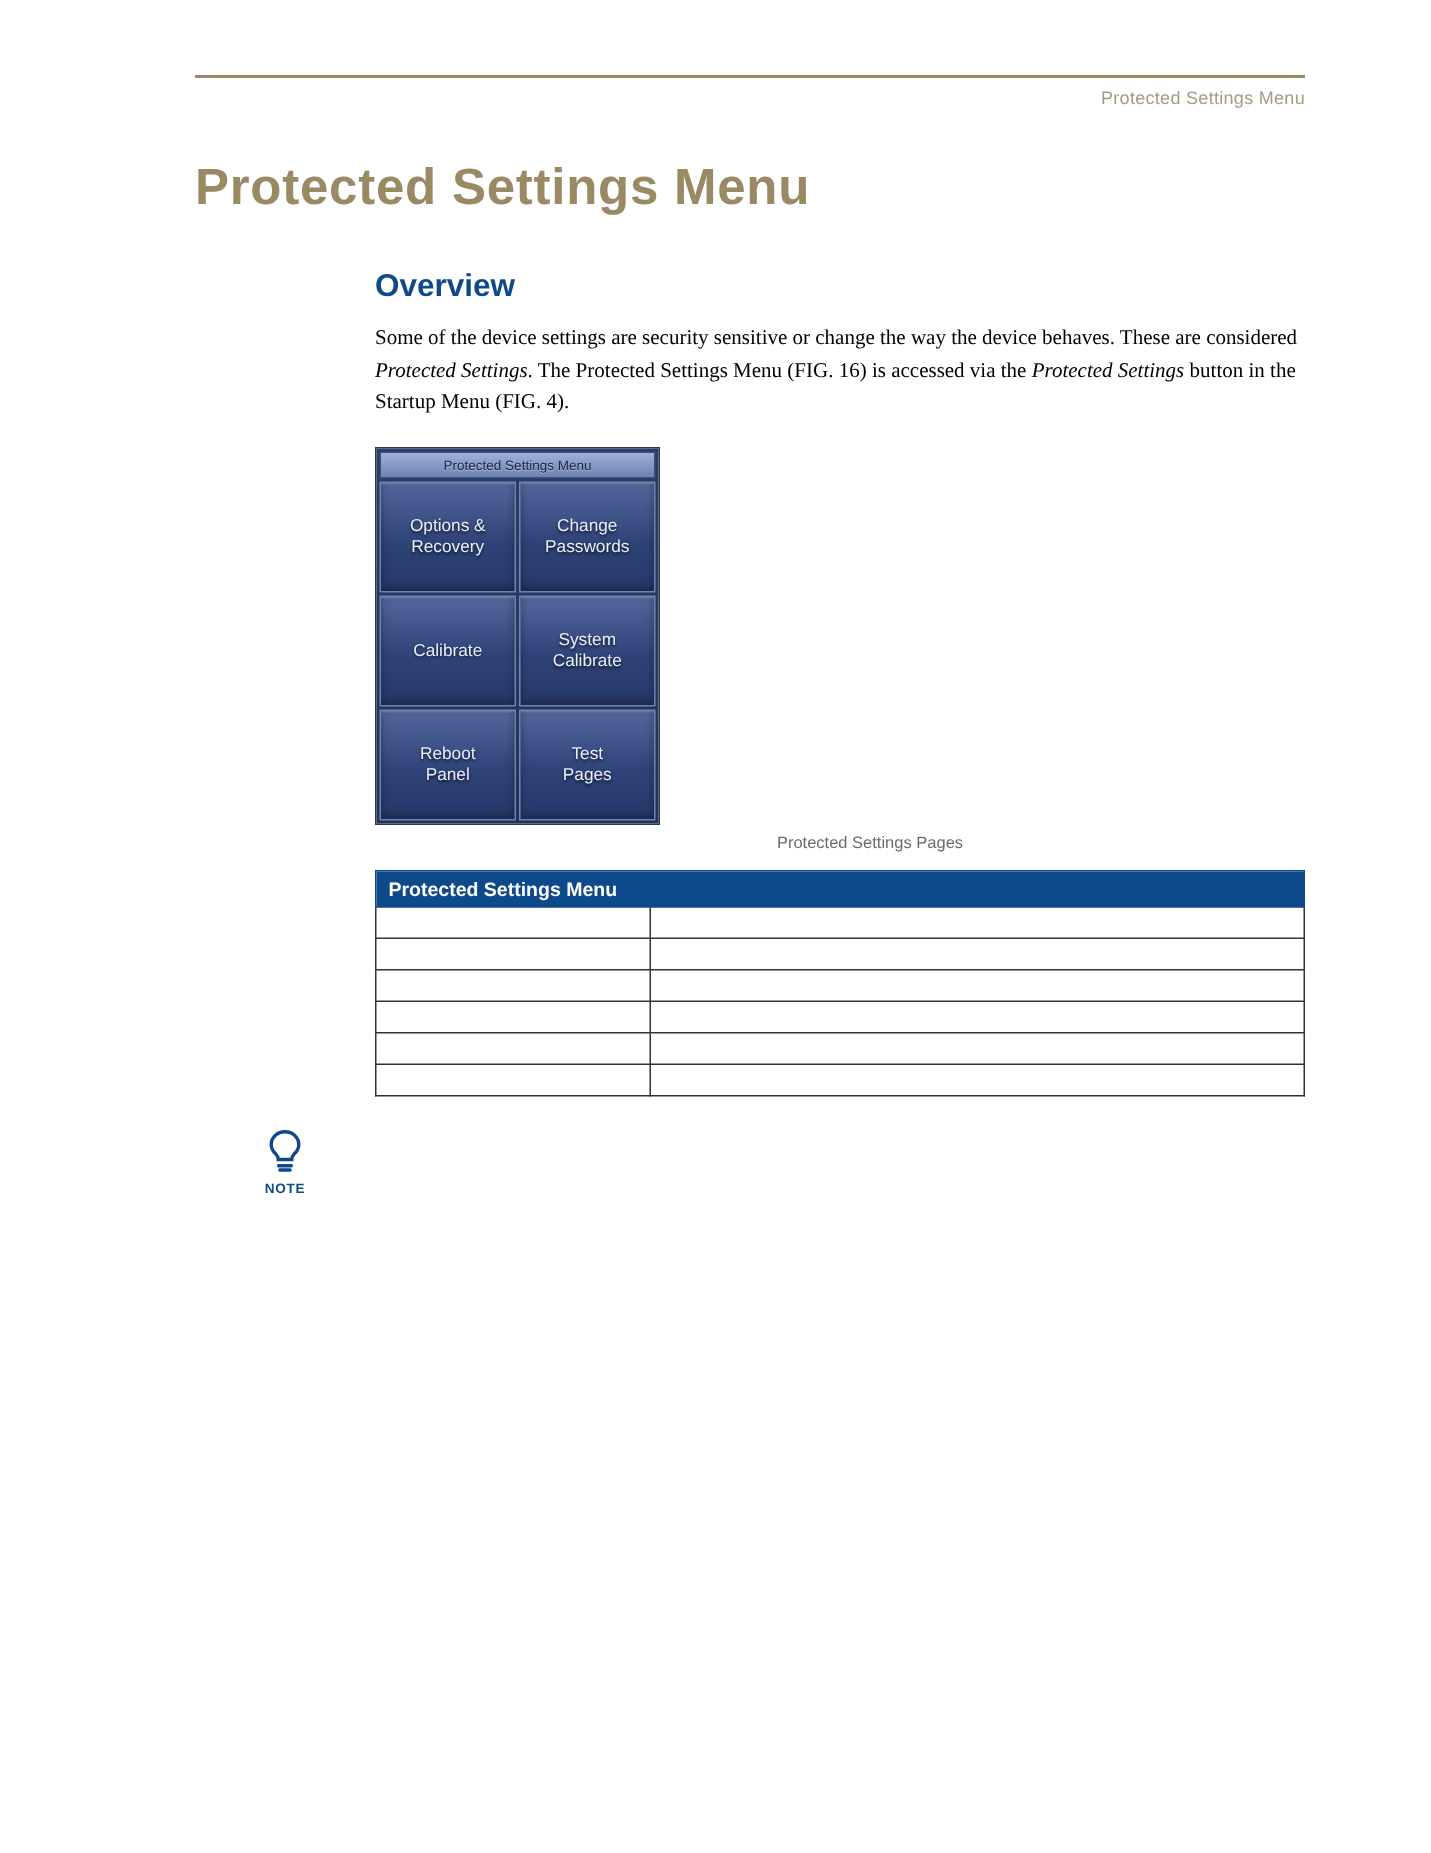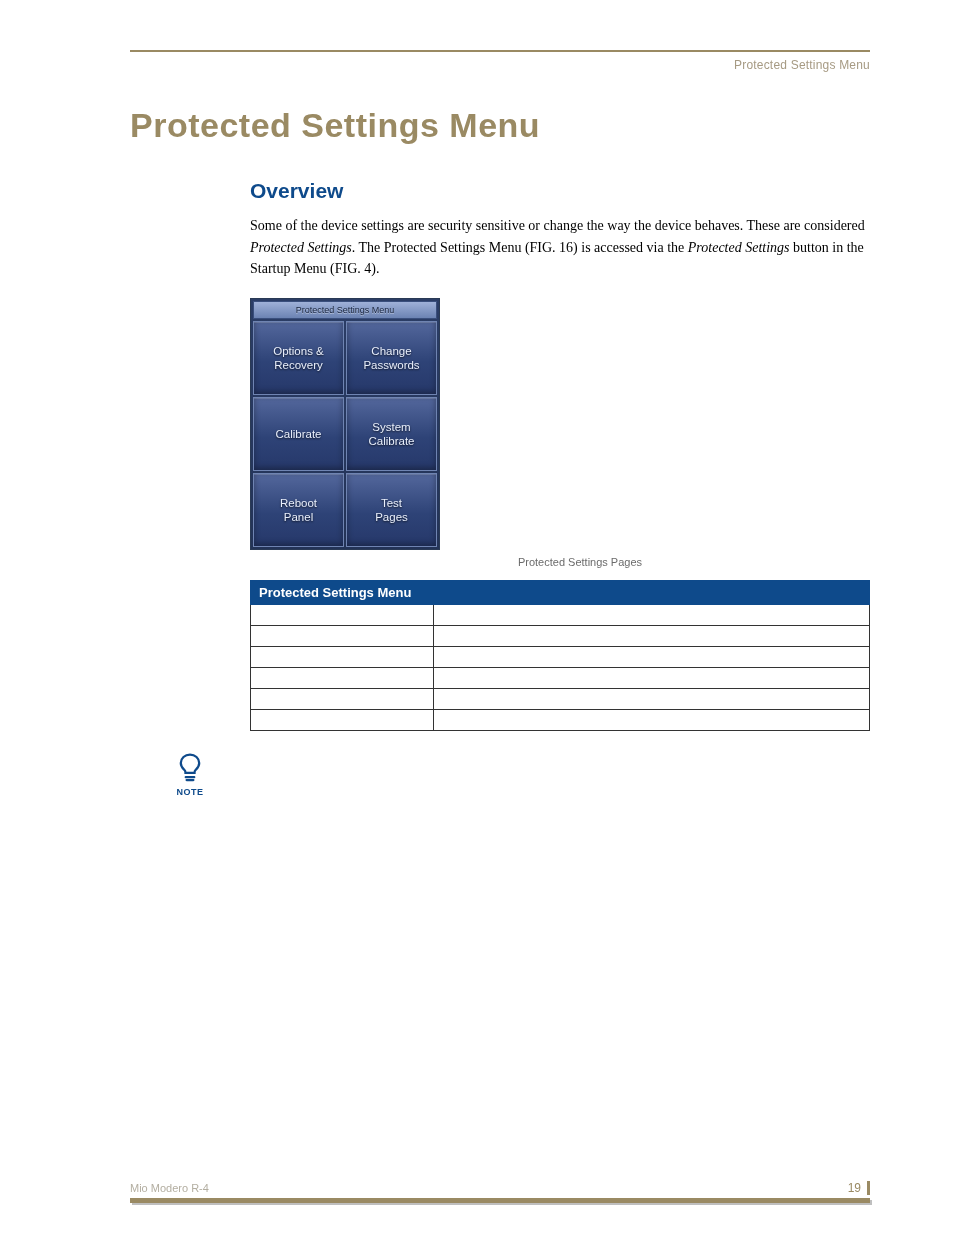--- a/index.html
+++ b/index.html
@@ -259,21 +259,14 @@
   <div class="note-row">
     <div class="note-icon">
       <svg width="34" height="34" viewBox="0 0 24 24">
         <path fill="none" stroke="#0e4a8b" stroke-width="1.6" d="M12 2.5c-3.6 0-6.5 2.6-6.5 6 0 2.1 1.2 3.6 2.3 4.6.7.7 1 1.3 1 2.1v.3h6.4v-.3c0-.8.3-1.4 1-2.1 1.1-1 2.3-2.5 2.3-4.6 0-3.4-2.9-6-6.5-6z"></path>
         <path stroke="#0e4a8b" stroke-width="1.6" stroke-linecap="round" d="M9 18.5h6M9.6 20.5h4.8"></path>
       </svg>
       <div class="note-label">NOTE</div>
     </div>
   </div>
 
-  <div class="footer">
-    <div class="footer-line">
-      <span>Mio Modero R-4</span>
-      <span class="pnum">19</span>
-    </div>
-    <div class="footer-rule"></div>
-  </div>
 
 </div>
 
 </body></html>

